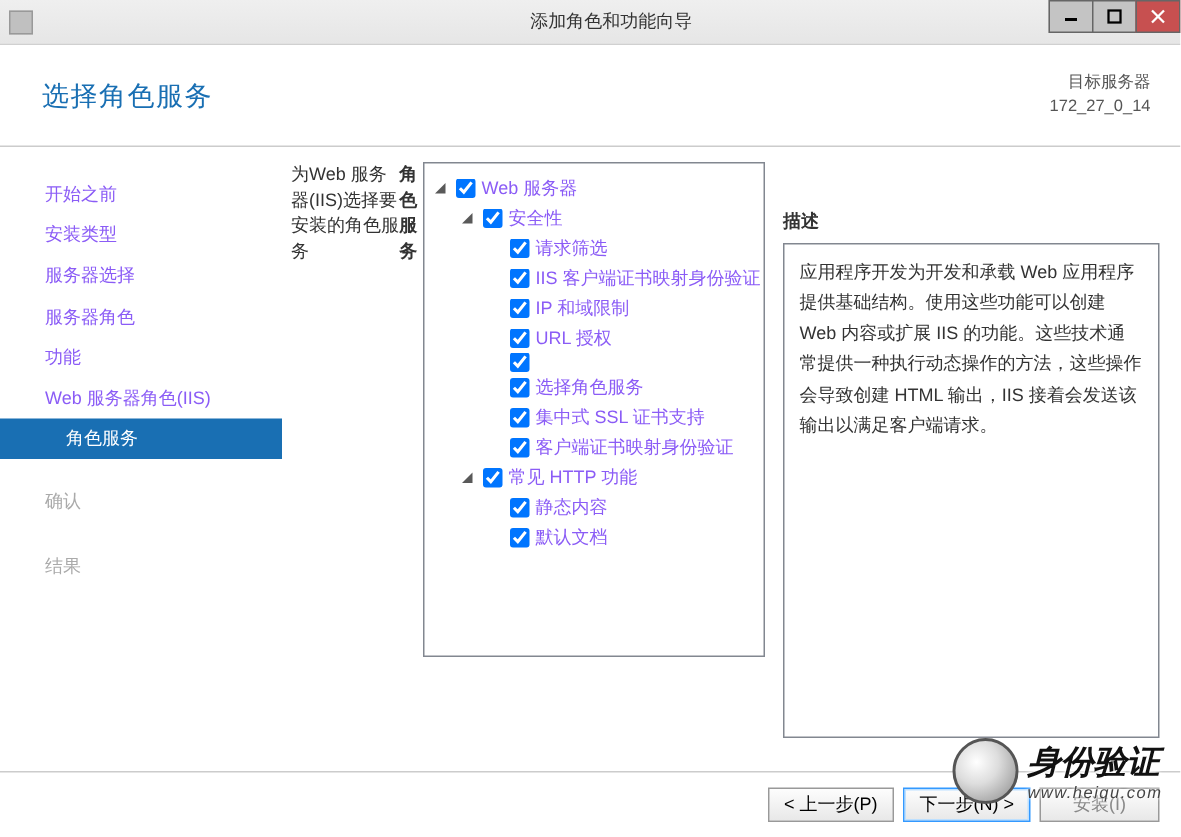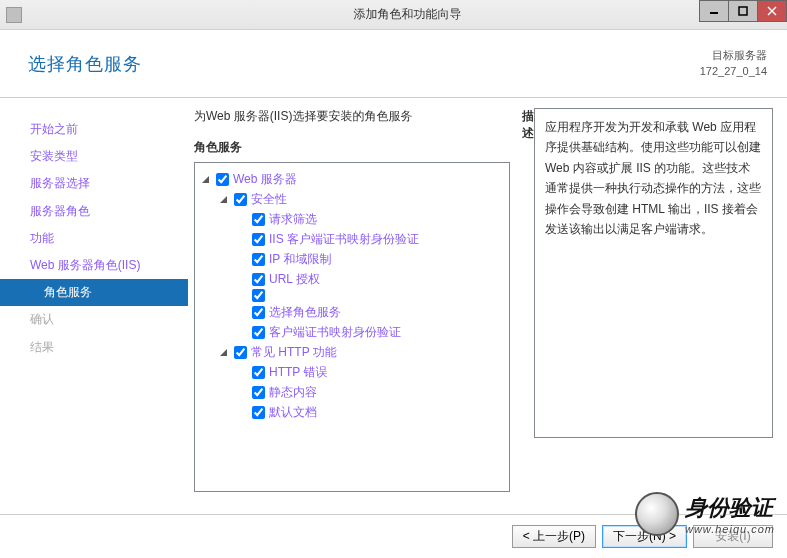--- a/index.html
+++ b/index.html
@@ -64,37 +64,37 @@
   .nav {
     width: 188px;
     padding: 18px 0 0 0;
   }
   .nav-item {
     padding: 4px 12px 4px 30px;
     color:#8b5cf6;
     cursor:pointer;
     line-height:1.6;
   }
-  .nav-item.disabled { color:#aaa; }
+  .nav-item.disabled { color:#aaa;margin-top:15px; }
   .nav-item.sub { padding-left: 44px; }
   .nav-item.selected {
     background:#196fb3;
     color:#fff;
   }
 
   .main {
     flex:1;
     padding: 10px 14px 0 6px;
     display:flex;
     gap:12px;
   }
 
   .intro { color:#333; margin-bottom:14px; }
-  .col-left { width: 316px; display:flex; flex-direction:column; }
-  .col-right { flex:1; display:flex; flex-direction:row; }
+  .col-left { width: 316px; display:flex; flex-direction:row; }
+  .col-right { flex:1; display:flex; flex-direction:column; }
 
   .section-head { font-weight:bold; color:#333; margin-bottom:6px; }
 
   .tree-box {
     border:1px solid #828790;
     height: 330px;
     display:flex;
     position:relative;
   }
   .tree-scroll {
@@ -277,42 +277,42 @@
             <div class="tree-node">
               <span class="sp" style="width: 36px;"></span>
               <span class="toggle"></span>
               <input type="checkbox" checked="" style="">
               <span class="lbl">选择角色服务</span>
             </div>
             <div class="tree-node">
               <span class="sp" style="width: 36px;"></span>
               <span class="toggle"></span>
               <input type="checkbox" checked="" style="">
+              <span class="lbl">集中式 SSL 证书支持</span>
+            </div>
+            <div class="tree-node">
+              <span class="sp" style="width: 36px;"></span>
+              <span class="toggle"></span>
+              <input type="checkbox" checked="" style="">
               <span class="lbl">客户端证书映射身份验证</span>
             </div>
             <div class="tree-node">
               <span class="sp" style="width: 18px;"></span>
               <span class="toggle">
                 <svg width="9" height="9">
                   <path d="M0 8 L7 8 L7 1 Z" fill="#595959"></path>
                 </svg>
               </span>
               <input type="checkbox" checked="" style="">
               <span class="lbl">常见 HTTP 功能</span>
             </div>
             <div class="tree-node">
               <span class="sp" style="width: 36px;"></span>
               <span class="toggle"></span>
               <input type="checkbox" checked="" style="">
-              <span class="lbl">HTTP 错误</span>
-            </div>
-            <div class="tree-node">
-              <span class="sp" style="width: 36px;"></span>
-              <span class="toggle"></span>
-              <input type="checkbox" checked="" style="">
               <span class="lbl">静态内容</span>
             </div>
             <div class="tree-node">
               <span class="sp" style="width: 36px;"></span>
               <span class="toggle"></span>
               <input type="checkbox" checked="" style="">
               <span class="lbl">默认文档</span>
             </div>
           </div>
       </div>

